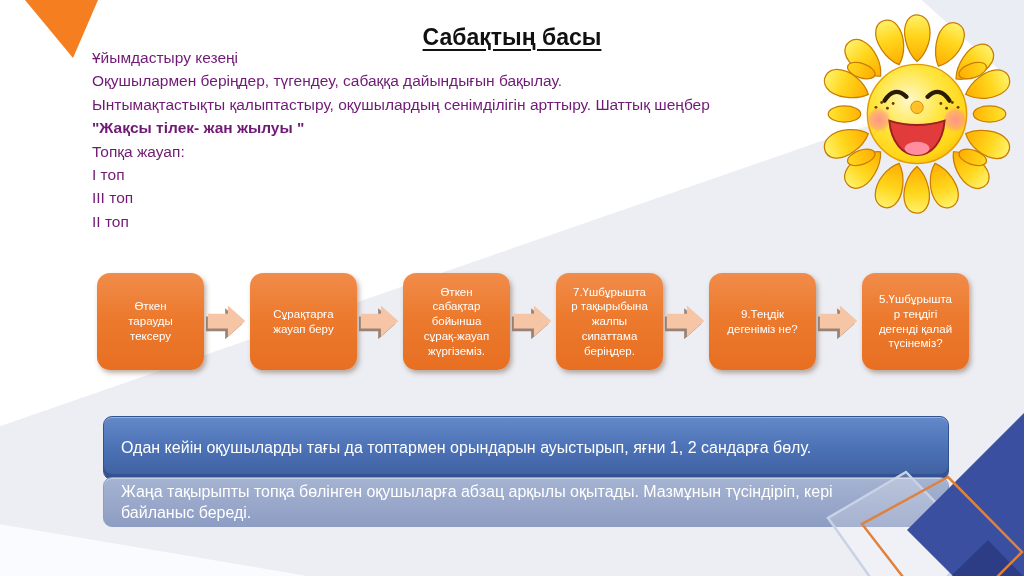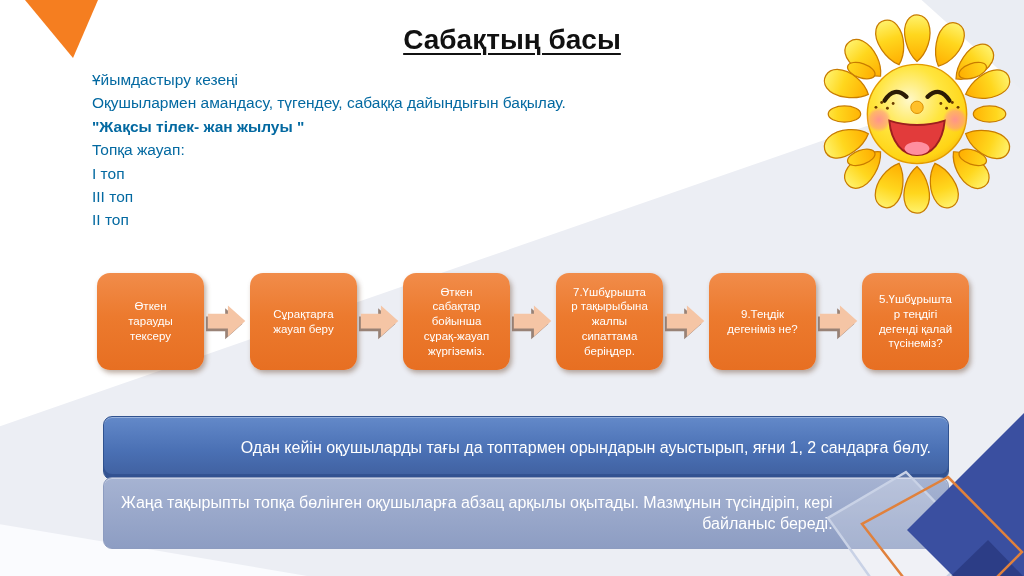--- a/index.html
+++ b/index.html
@@ -13,66 +13,67 @@
     clip-path:polygon(0 74%,81% 24%,100% 13%,100% 100%,0 100%);}
   .bg-tr{position:absolute;inset:0;background:#eaedf3;
     clip-path:polygon(90% 0,100% 0,100% 16%);}
   .bg-bl{position:absolute;inset:0;background:#fafbfe;
     clip-path:polygon(0 91%,30% 100%,0 100%);}
   
   .corner-tri{position:absolute;left:0;top:0;width:100px;height:58px;background:#f57e20;
     clip-path:polygon(25% 0,98% 0,73% 100%);}
   
   .title{position:absolute;top:24px;left:0;right:0;margin:0;text-align:center;
-    font-size:28px;font-weight:bold;color:#111;
+    font-size:23px;font-weight:bold;color:#111;
     text-decoration:underline;text-decoration-thickness:2px;text-underline-offset:4px;}
   
-  .intro{position:absolute;left:92px;top:68px;font-size:15.5px;line-height:23.4px;
-    color:#0369a1;white-space:nowrap;}
+  .intro{position:absolute;left:92px;top:46px;font-size:15.5px;line-height:23.4px;
+    color:#701a75;white-space:nowrap;}
   .intro .bold{font-weight:bold;}
   
   .flow{position:absolute;left:97px;top:273px;display:flex;align-items:center;}
   .step{width:107px;height:97px;border-radius:13px;flex:0 0 auto;
     display:flex;align-items:center;justify-content:center;text-align:center;
     color:#fff;font-size:11.5px;line-height:1.28;
     background:linear-gradient(180deg,#f18c4a 0%,#ec7a2e 45%,#e76f22 100%);
     box-shadow:2px 3px 5px rgba(110,75,50,.45);}
   .step span{white-space:pre-line;padding:0 3px;}
   .arrow-wrap{width:46px;flex:0 0 auto;display:flex;justify-content:center;align-items:center;}
   
   .banner{position:absolute;left:103px;width:846px;border-radius:9px;color:#fff;
     font-size:16px;display:flex;align-items:center;padding:0 17px;}
   .banner span{white-space:pre-line;}
   .banner1{top:416px;height:64px;
     background:linear-gradient(180deg,#6389c9 0%,#4a70b4 55%,#3f5f9e 100%);
     border:1px solid #30528f;
-    box-shadow:inset 0 1px 0 rgba(255,255,255,.35),inset 0 -5px 0 rgba(25,55,115,.35);justify-content:flex-end;}
-  .banner2{top:477px;height:72px;line-height:1.33;
+    box-shadow:inset 0 1px 0 rgba(255,255,255,.35),inset 0 -5px 0 rgba(25,55,115,.35);}
+  .banner2{top:477px;height:50px;line-height:1.33;
     background:linear-gradient(180deg,#a6b3d2 0%,#8d9dc3 100%);
     border:1px solid #8d9cc0;
-    box-shadow:inset 0 1px 0 rgba(255,255,255,.4);text-align:right;}
+    box-shadow:inset 0 1px 0 rgba(255,255,255,.4);}
   
   .sun{position:absolute;left:812px;top:6px;width:210px;height:216px;}
   .decor-br{position:absolute;left:0;top:0;width:1024px;height:576px;pointer-events:none;}
 </style>
 </head>
 <body>
 
 <div class="slide">
 
   <div class="bg-main"></div>
   <div class="bg-tr"></div>
   <div class="bg-bl"></div>
   <div class="corner-tri"></div>
 
   <h1 class="title">Сабақтың басы</h1>
 
   <div class="intro">
     <div>Ұйымдастыру кезеңі</div>
-    <div>Оқушылармен амандасу, түгендеу, сабаққа дайындығын бақылау.</div>
+    <div>Оқушылармен беріңдер, түгендеу, сабаққа дайындығын бақылау.</div>
+    <div>Ынтымақтастықты қалыптастыру, оқушылардың сенімділігін арттыру. Шаттық шеңбер</div>
     <div class="bold">"Жақсы тілек- жан жылуы "</div>
     <div>Топқа жауап:</div>
     <div>І топ</div>
     <div>ІІІ топ</div>
     <div>ІІ топ</div>
   </div>
 
   <svg class="sun" viewBox="-110 -112 220 224" aria-hidden="true">
     <defs>
       <radialGradient id="sunFace" cx="42%" cy="36%" r="75%">

